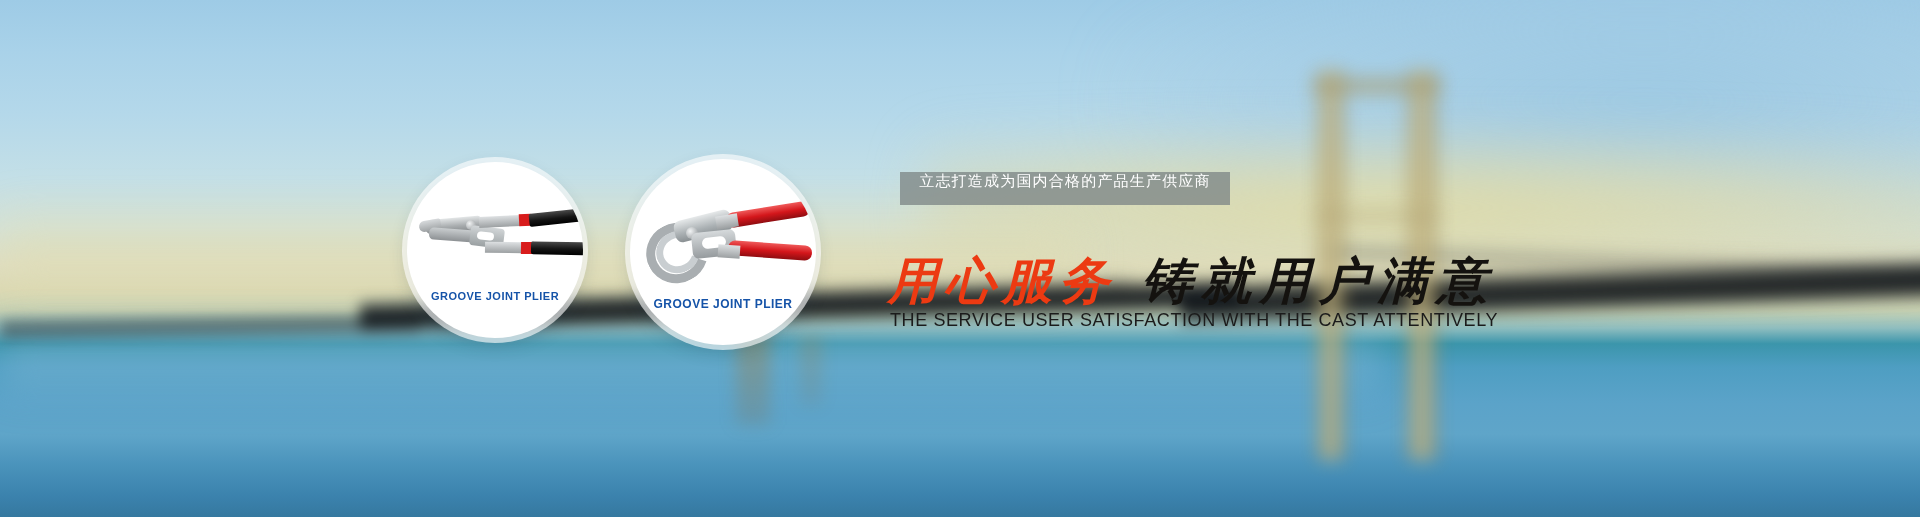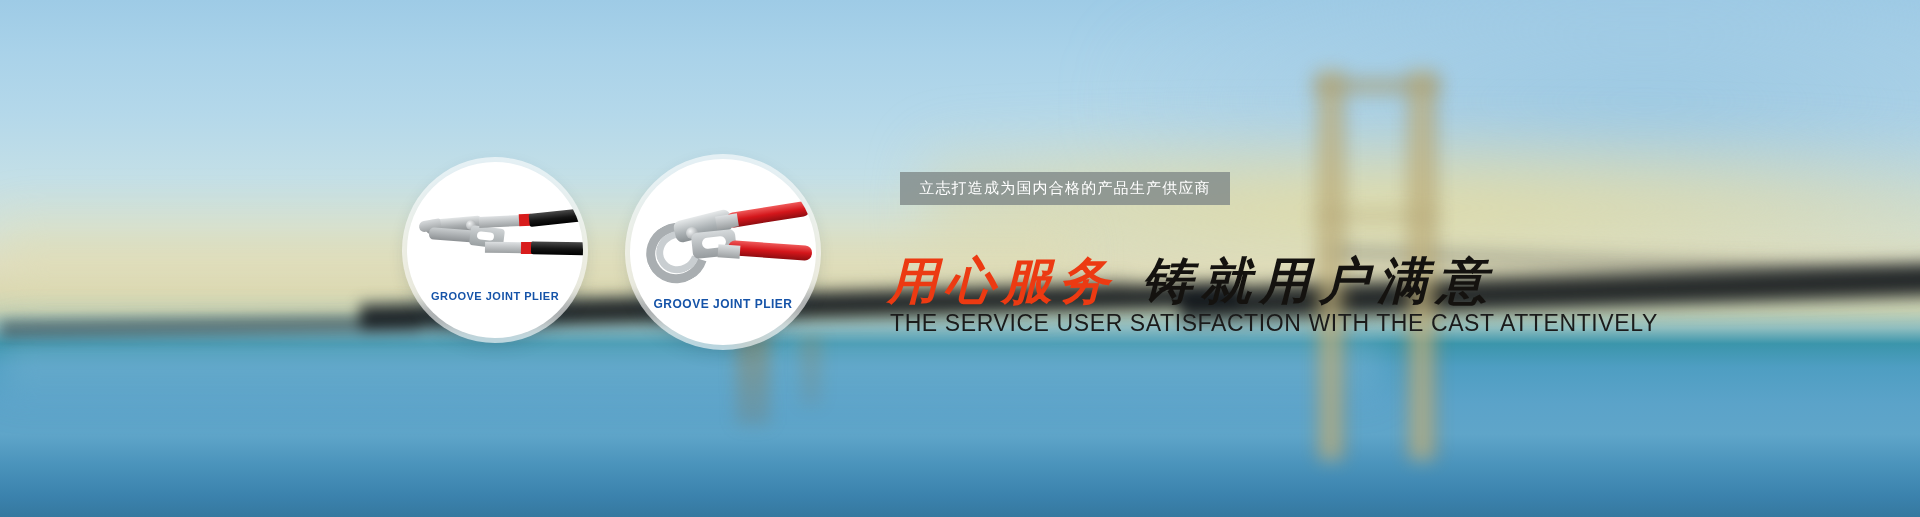--- a/index.html
+++ b/index.html
@@ -166,21 +166,21 @@
   }
 
   
   .prt { position: absolute; }
 
   
   .tagline-bar {
     position: absolute;
     background: rgba(125,135,135,0.78);
     display: flex;
-    align-items: center;
+    align-items: flex-start;
     justify-content: center;
   }
   .tagline-text {
     color: #ffffff;
     font-size: 15px;
     letter-spacing: 1.2px;
     white-space: nowrap;
   }
   .headline {
     position: absolute;
@@ -198,21 +198,21 @@
   }
   .headline .hl-gap { display: inline-block; width: 26px; }
   .headline .hl-black {
     color: #14120f;
     letter-spacing: 9px;
   }
   .subtitle {
     position: absolute;
     white-space: nowrap;
     color: #1b1b1b;
-    font-size: 23px;
+    font-size: 18px;
     letter-spacing: 0.6px;
     font-family: "Liberation Sans", sans-serif;
   }
 </style>
 </head>
 <body>
 
 <div id="banner">
 
   <div class="bg-sky"></div>

